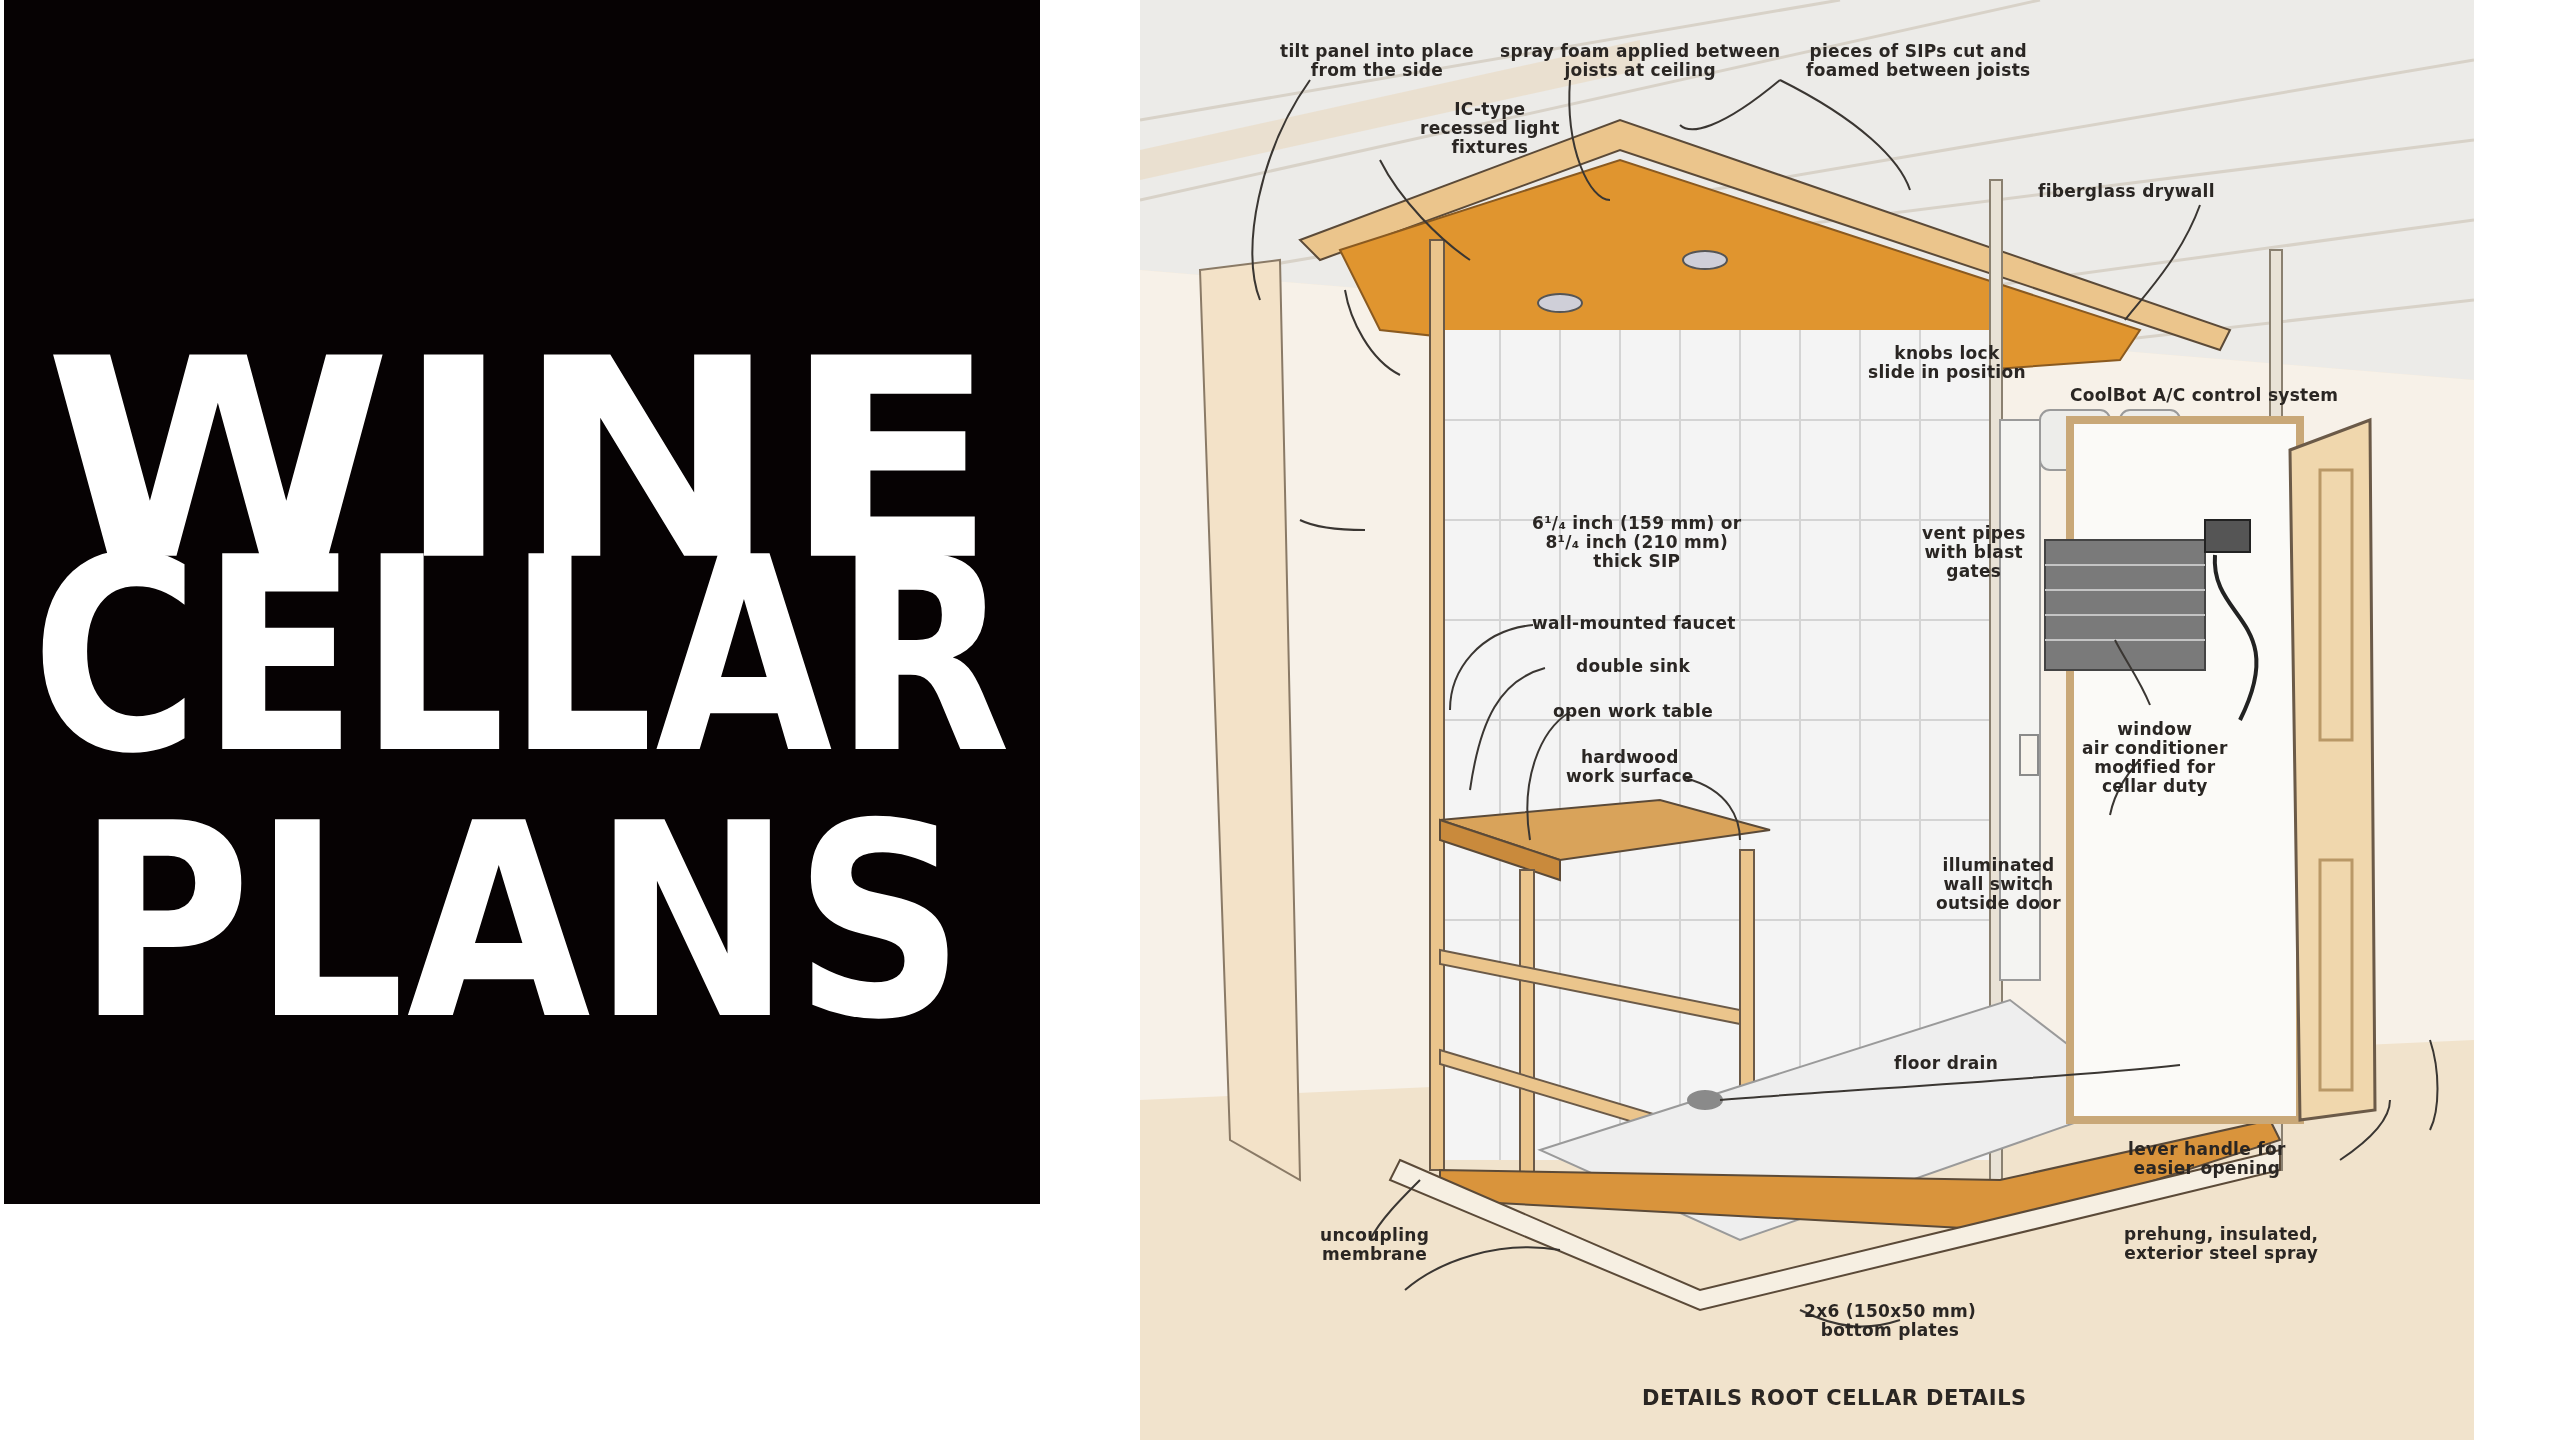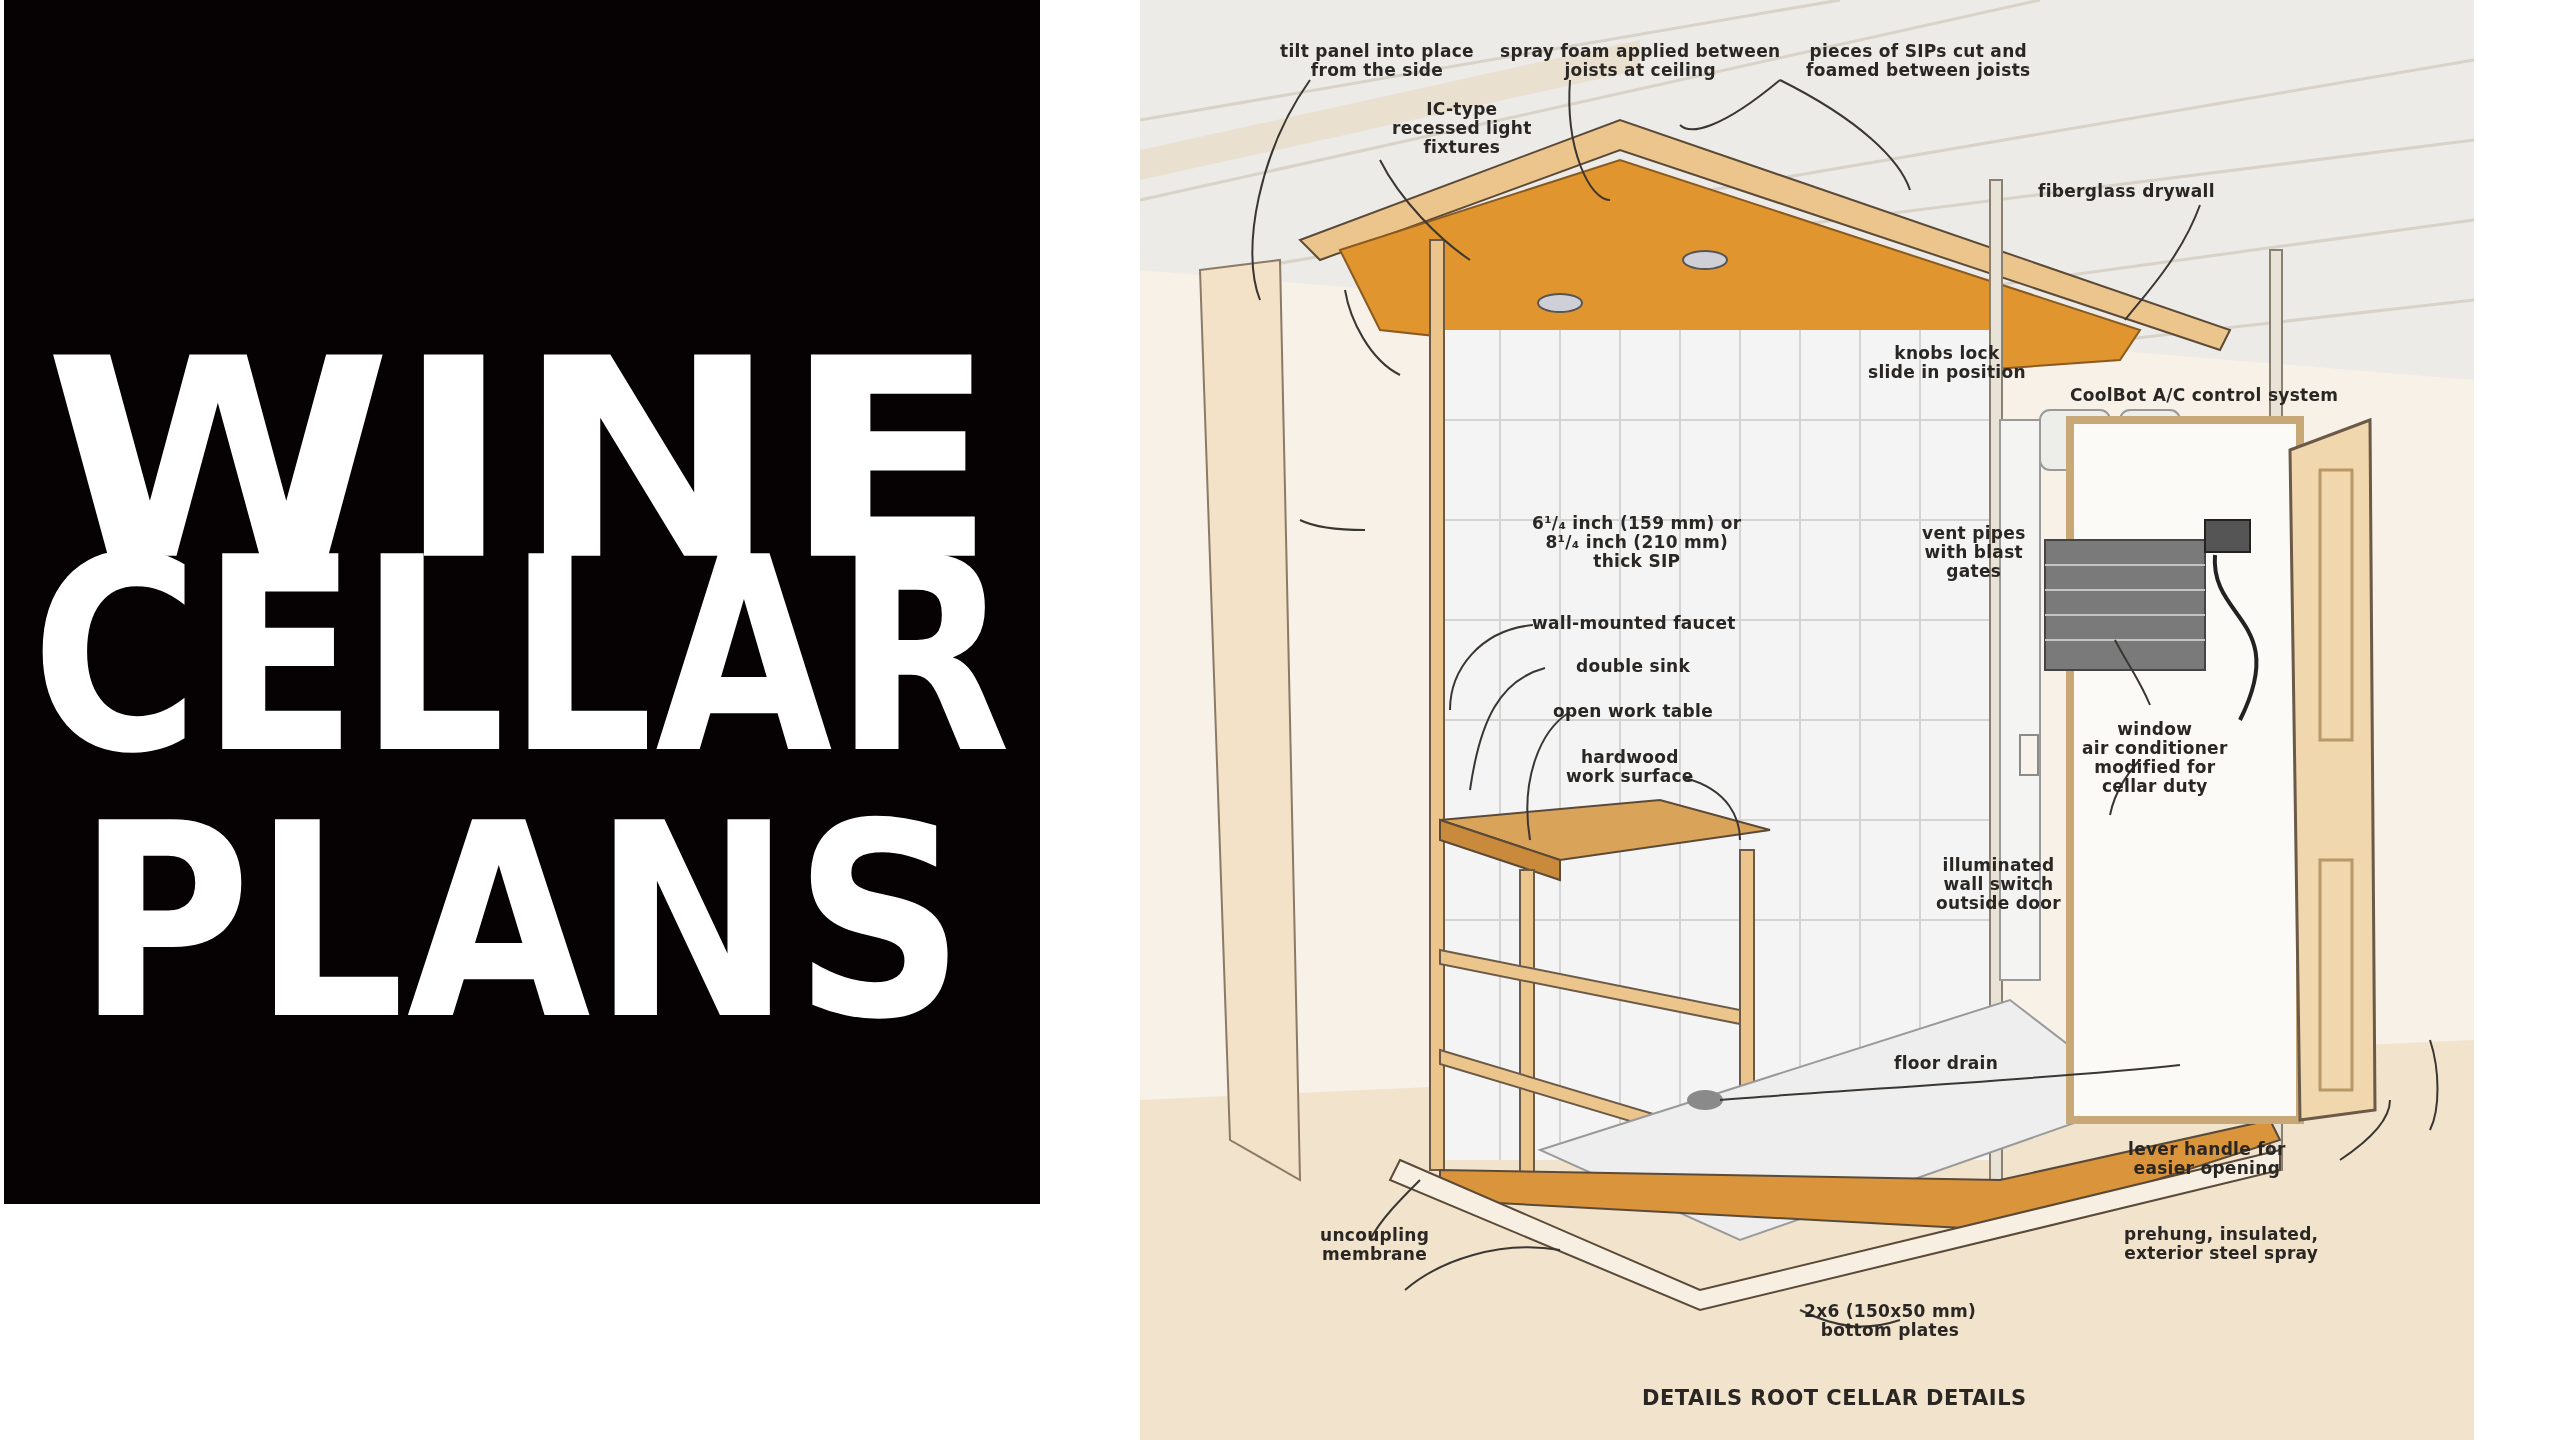--- a/index.html
+++ b/index.html
@@ -154,21 +154,21 @@
       <path d="M660,1310 C700,1330 730,1330 760,1320"></path>
     </g>
   </svg>
 
   <div class="label" style="left:140px; top:42px;">tilt panel into place
 from the side</div>
   <div class="label" style="left:360px; top:42px;">spray foam applied between
 joists at ceiling</div>
   <div class="label" style="left:666px; top:42px;">pieces of SIPs cut and
 foamed between joists</div>
-  <div class="label" style="left:252px; top:100px;">IC-type
+  <div class="label" style="left:280px; top:100px;">IC-type
 recessed light
 fixtures</div>
   <div class="label" style="left:898px; top:182px;">fiberglass drywall</div>
   <div class="label" style="left:728px; top:344px;">knobs lock
 slide in position</div>
   <div class="label" style="left:930px; top:386px;">CoolBot A/C control system</div>
   <div class="label" style="left:392px; top:514px;">6¹/₄ inch (159 mm) or
 8¹/₄ inch (210 mm)
 thick SIP</div>
   <div class="label" style="left:782px; top:524px;">vent pipes

